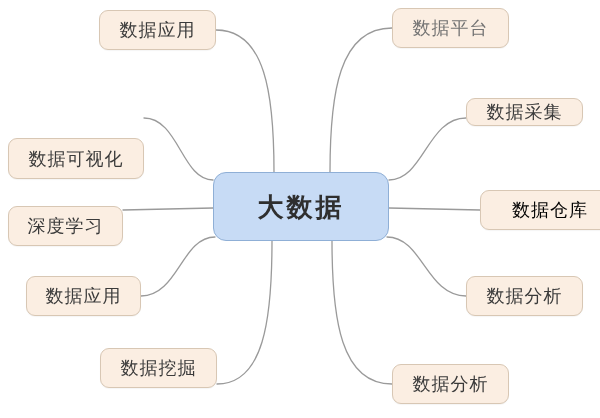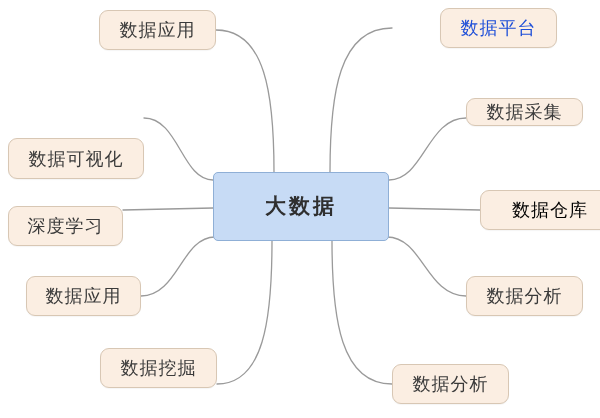--- a/index.html
+++ b/index.html
@@ -38,24 +38,24 @@
     border: 1px solid #d8c7b4;
     color: #3a3a3a;
     font-size: 18px;
     letter-spacing: 1px;
     box-shadow: 0 1px 1px rgba(0,0,0,0.04);
   }
   .center-node {
     background: #c7dbf5;
     border: 1.6px solid #8fafd6;
     color: #2f2f2f;
-    font-size: 21px;
+    font-size: 26px;
     font-weight: bold;
     letter-spacing: 3px;
-    border-radius: 5px;
+    border-radius: 13px;
   }
   .node-label {
     display: block;
     line-height: 1;
   }
 </style>
 </head>
 <body>
 
 <div id="mindmap-canvas">
@@ -80,21 +80,21 @@
       </div>
       <div class="node leaf-node" style="left: 8px; top: 190px; width: 115px; height: 40px; background: rgb(251, 238, 226); border-color: rgb(216, 199, 180); color: rgb(58, 58, 58); margin-top: 16px;">
         <span class="node-label">深度学习</span>
       </div>
       <div class="node leaf-node" style="left: 26px; top: 276px; width: 115px; height: 40px; background: rgb(251, 238, 226); border-color: rgb(216, 199, 180); color: rgb(58, 58, 58);">
         <span class="node-label">数据应用</span>
       </div>
       <div class="node leaf-node" style="left: 100px; top: 348px; width: 117px; height: 40px; background: rgb(251, 238, 226); border-color: rgb(216, 199, 180); color: rgb(58, 58, 58);">
         <span class="node-label">数据挖掘</span>
       </div>
-      <div class="node leaf-node" style="left: 392px; top: 8px; width: 117px; height: 40px; background: rgb(251, 238, 226); border-color: rgb(216, 199, 180); color: #1d4ed8; margin-left: 48px;">
+      <div class="node leaf-node" style="left: 392px; top: 8px; width: 117px; height: 40px; background: rgb(251, 238, 226); border-color: rgb(216, 199, 180); color: #737373;">
         <span class="node-label">数据平台</span>
       </div>
       <div class="node leaf-node" style="left: 466px; top: 98px; width: 117px; height: 28px; background: rgb(251, 238, 226); border-color: rgb(216, 199, 180); color: rgb(58, 58, 58);">
         <span class="node-label">数据采集</span>
       </div>
       <div class="node leaf-node" style="left: 480px; top: 190px; width: 140px; height: 40px; background: rgb(251, 238, 226); border-color: rgb(216, 199, 180); color: #000000;">
         <span class="node-label">数据仓库</span>
       </div>
       <div class="node leaf-node" style="left: 466px; top: 276px; width: 117px; height: 40px; background: rgb(251, 238, 226); border-color: rgb(216, 199, 180); color: rgb(58, 58, 58);">
         <span class="node-label">数据分析</span>

